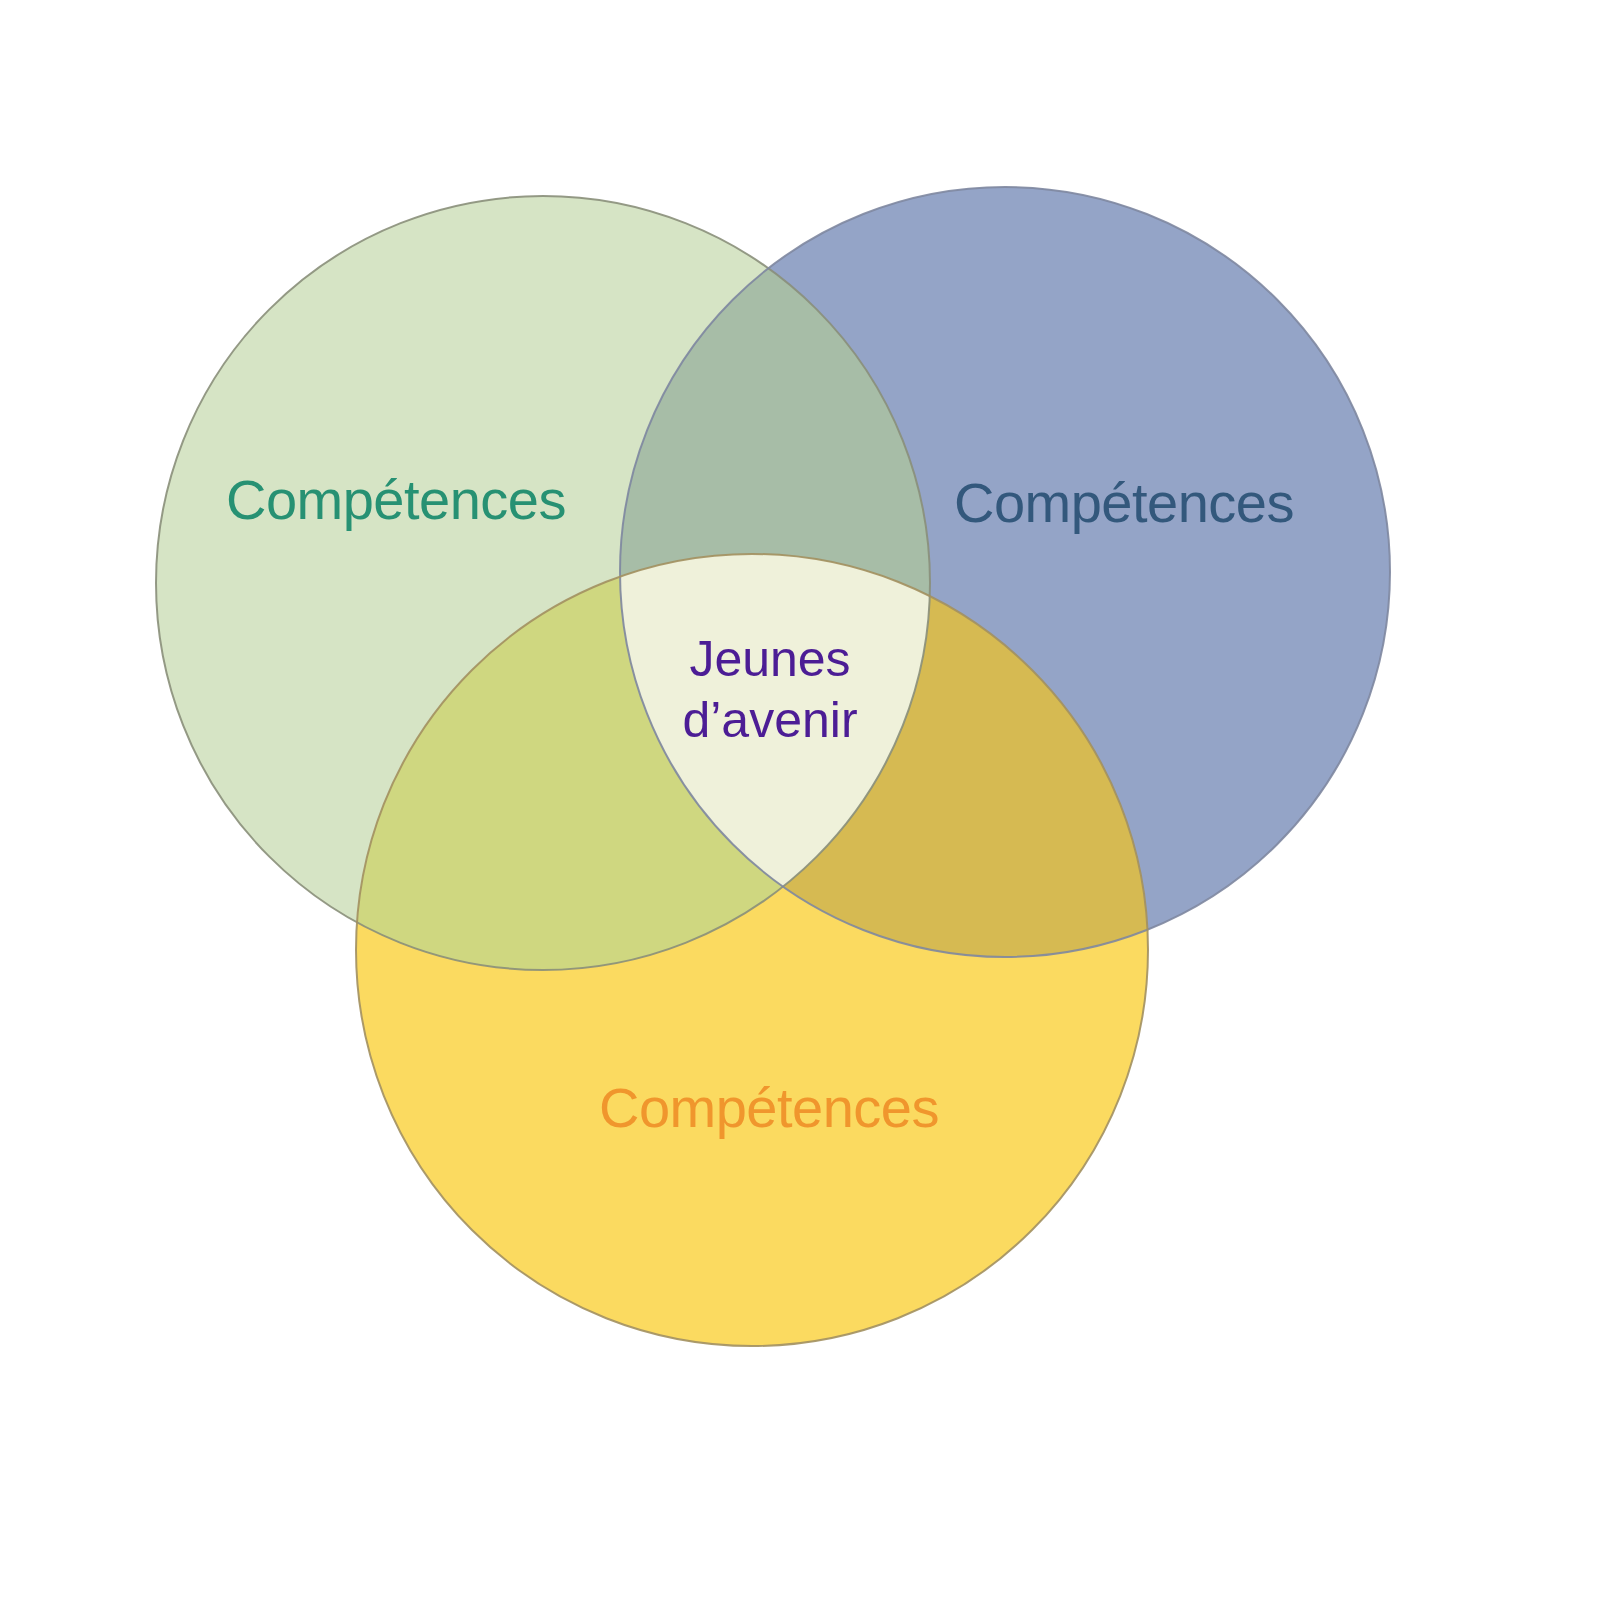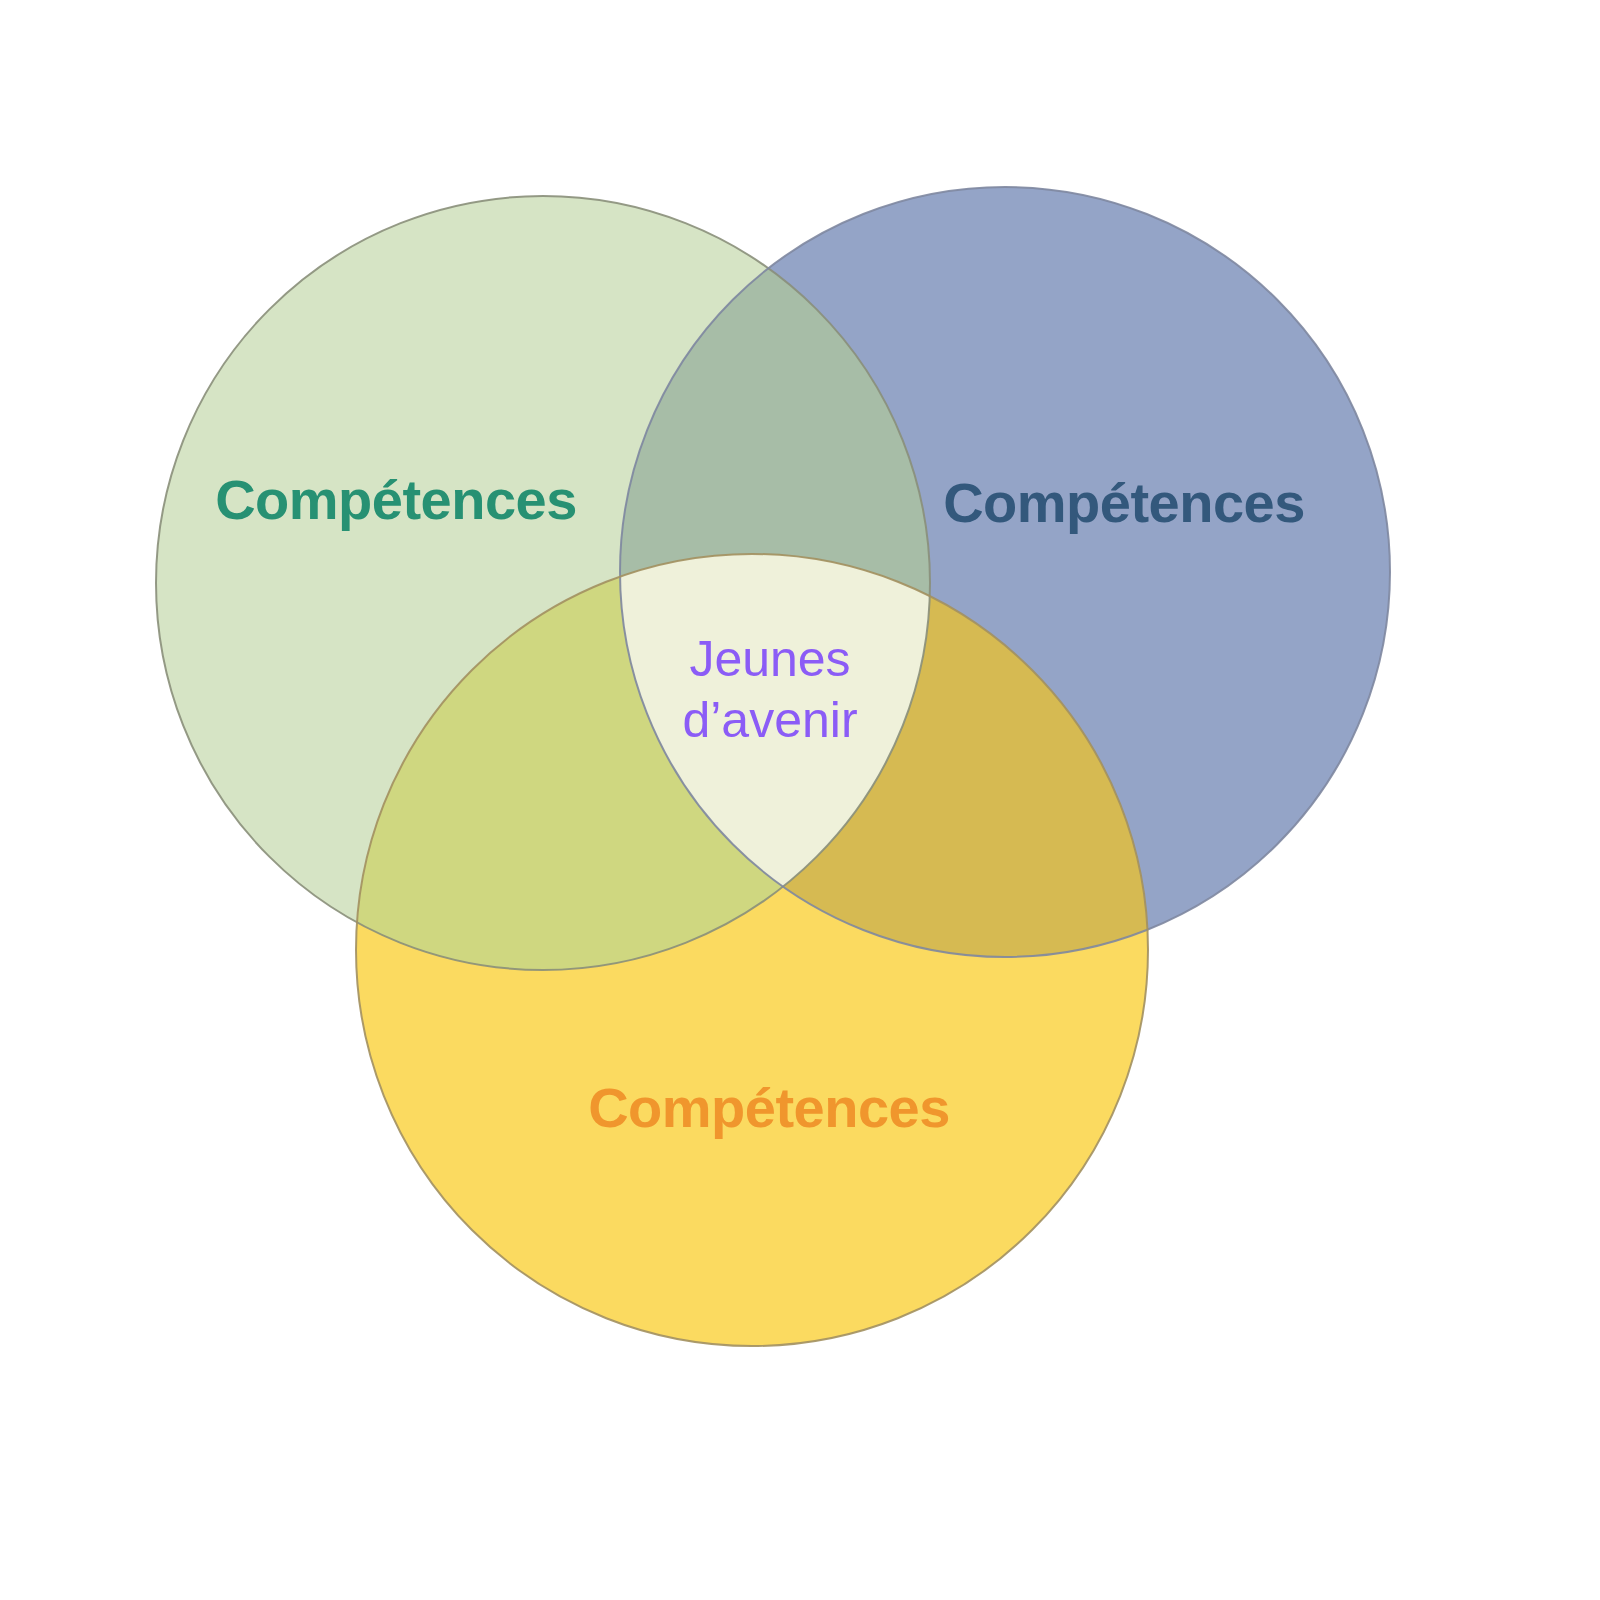--- a/index.html
+++ b/index.html
@@ -19,21 +19,21 @@
     position: absolute;
     left: 0;
     top: 0;
     width: 1600px;
     height: 1600px;
   }
   .label {
     position: absolute;
     transform: translate(-50%, -50%);
     text-align: center;
-    font-weight: 700;
+    font-weight: 400;
     font-size: 56px;
     line-height: 80px;
     letter-spacing: -0.5px;
     white-space: nowrap;
   }
   .label-green {
     left: 396px;
     top: 500px;
     color: #279173;
   }
@@ -51,21 +51,21 @@
   }
   .center-text {
     position: absolute;
     left: 770px;
     top: 690px;
     transform: translate(-50%, -50%);
     text-align: center;
     font-weight: 400;
     font-size: 50px;
     line-height: 61px;
-    color: #8b5cf6;
+    color: #4c1d95;
     white-space: nowrap;
   }
 </style>
 </head>
 <body>
 
 <div class="stage">
 
   <svg class="venn-svg" viewBox="0 0 1600 1600" aria-hidden="true">
 

